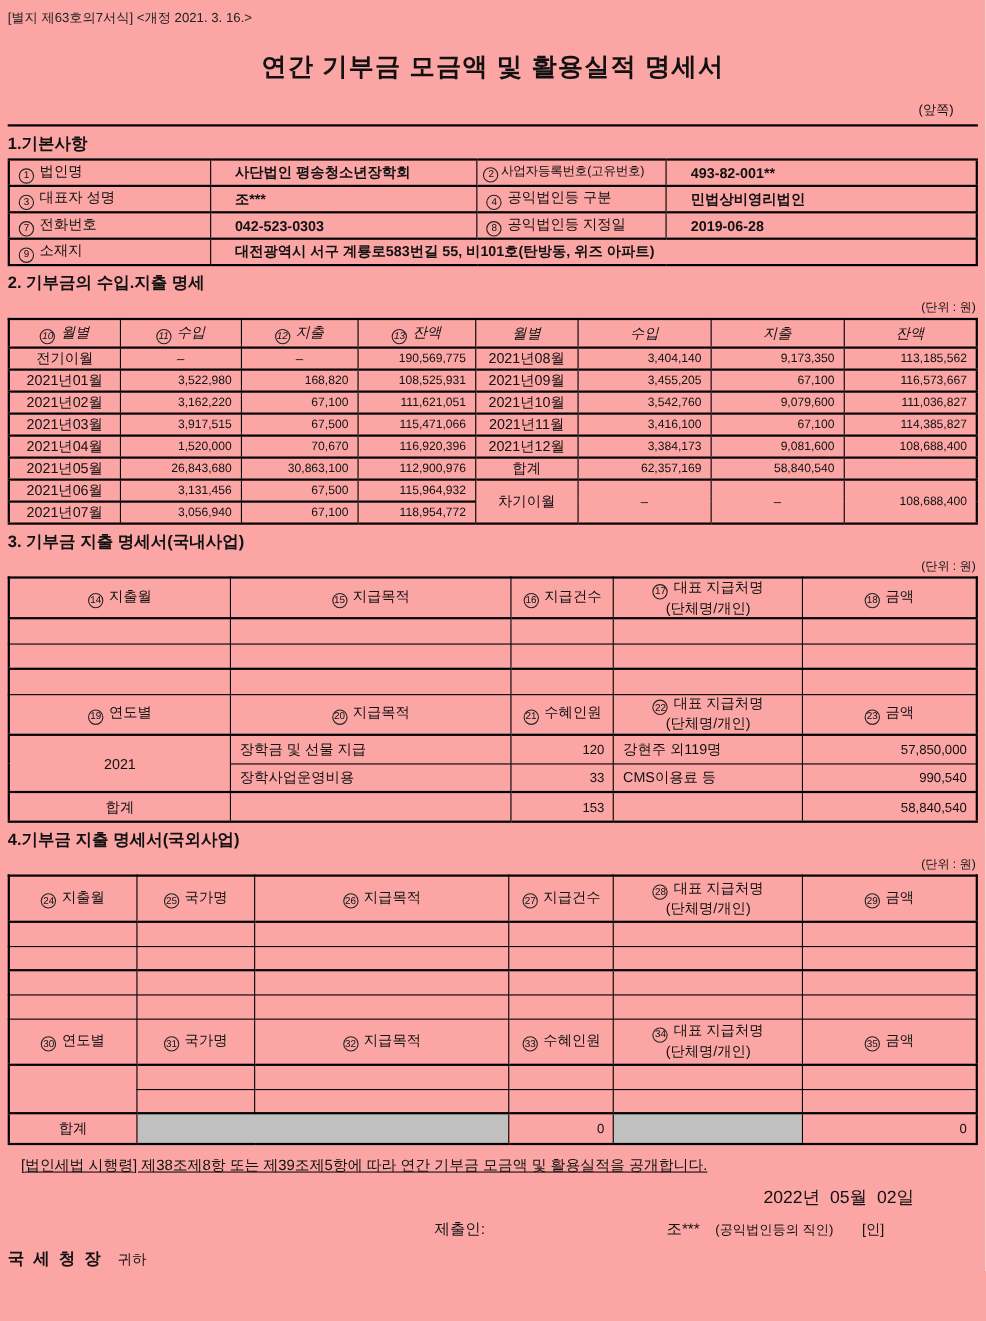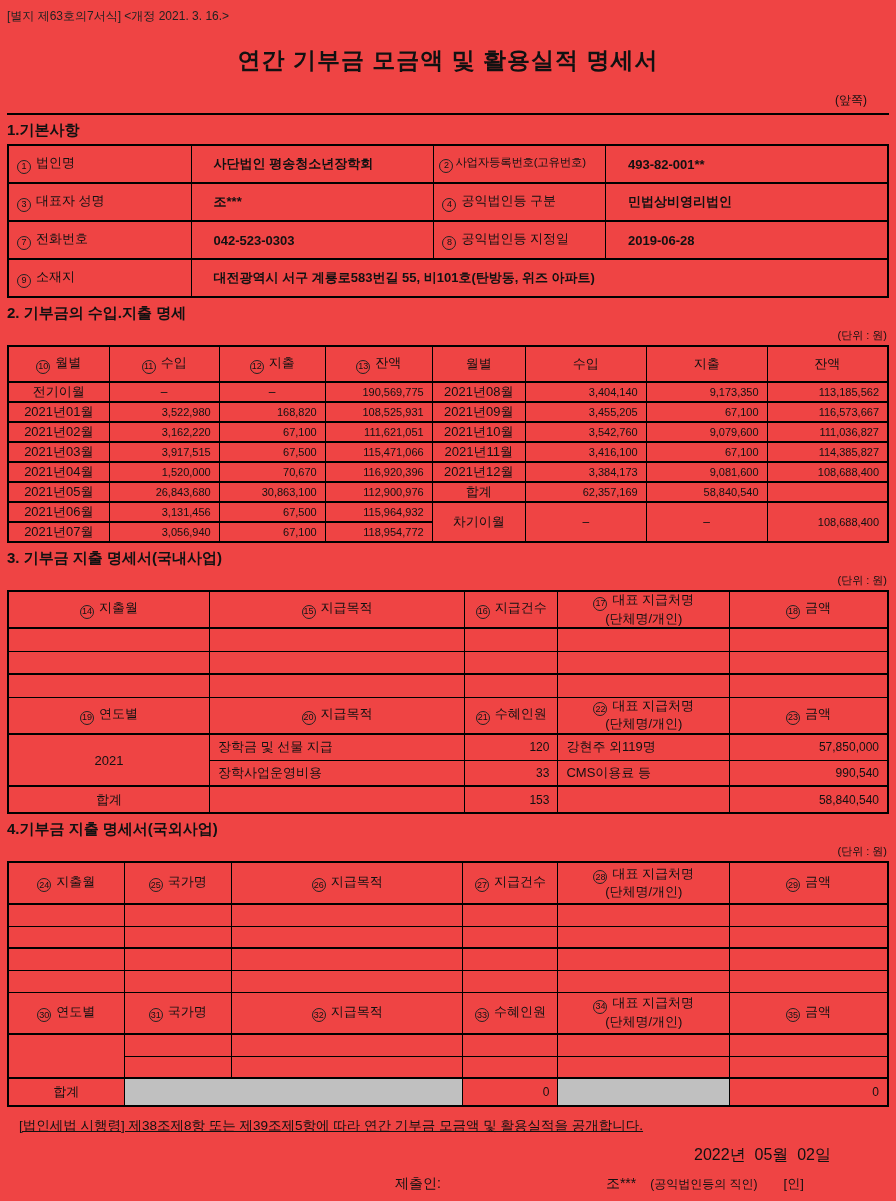--- a/index.html
+++ b/index.html
@@ -1,44 +1,44 @@
 <!DOCTYPE html>
 <html><head>
 <meta charset="utf-8">
 <style>
   * { margin:0; padding:0; box-sizing:border-box; }
   html,body { background:#fff; }
   .page {
-    position:relative; width:896px; height:1201px; background:#ef4444;
+    position:relative; width:896px; height:1201px; background:#fca5a5;
     color:#111; font-family:"Liberation Sans", sans-serif; overflow:hidden;
   }
   .inner { padding:8px 7px 0 7px; }
   .form-ref { font-size:12px; color:#222; }
   .title { text-align:center; font-size:23px; font-weight:bold; letter-spacing:1px; margin-top:20px; }
   .side-note { text-align:right; font-size:12px; margin-top:16px; padding-right:22px; }
   .rule-top { border-top:2px solid #000; margin-top:4px; }
   .sec-h { font-size:15px; font-weight:bold; margin-top:6px; }
   .unit { text-align:right; font-size:11px; margin-top:5px; margin-bottom:2px; padding-right:2px; }
   table { width:100%; border-collapse:collapse; table-layout:fixed; border:2px solid #000; }
   td, th { border:1px solid #000; font-weight:normal; overflow:hidden; }
   
   .cn {
     display:inline-flex; align-items:center; justify-content:center;
     width:14px; height:14px; border:1px solid #222; border-radius:50%;
     font-size:9px; line-height:1; margin-right:5px; vertical-align:-2px; flex:none;
   }
   
   .t1 { margin-top:4px; }
-  .t1 td, .t1 th { height:38px; border-bottom-width:2px; border-top-width:2px; font-size:13px; }
+  .t1 td, .t1 th { height:24px; border-bottom-width:2px; border-top-width:2px; font-size:13px; }
   .t1 th { text-align:left; padding-left:8px; white-space:nowrap; }
   .t1 td { padding-left:22px;font-weight:bold; }
   .t1 th.tight { padding-left:5px; font-size:11.5px; letter-spacing:-0.3px; }
   .t1 th.tight .cn { margin-right:2px; }
   
-  .t2 th { height:36px; font-size:13px; border-bottom-width:2px; }
+  .t2 th { height:26px; font-size:13px; border-bottom-width:2px;font-style:italic; }
   .t2 td { height:15px; border-bottom-width:2px; }
   .mon { text-align:center; font-size:13px; }
   .num { text-align:right; font-size:11px; padding-right:8px; }
   .dash { text-align:center; font-size:12px; padding-right:0; }
   
   .t3 th { height:37px; font-size:13px; line-height:1.25; border-bottom-width:2px; }
   .t3 td { height:23px; font-size:13px; }
   .t4 th { height:42px; font-size:13px; line-height:1.25; border-bottom-width:2px; }
   .t4 td { height:22px; font-size:13px; }
   tr.thick td { border-bottom-width:2px; }

